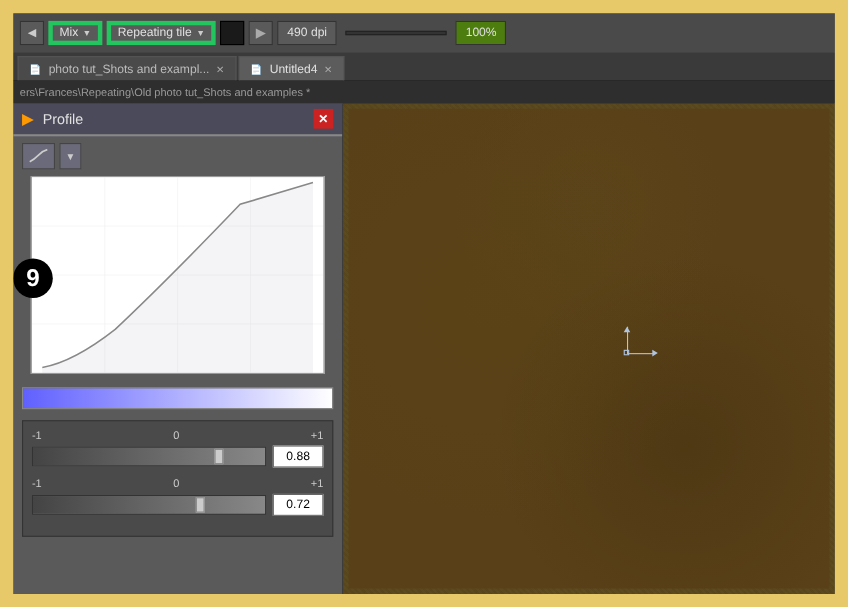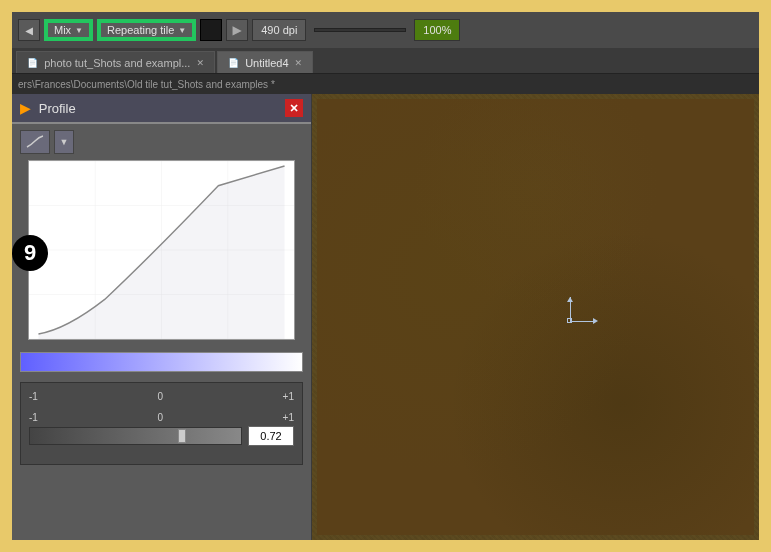--- a/index.html
+++ b/index.html
@@ -512,21 +512,21 @@
       <span class="tab-close">✕</span>
     </div>
     <div class="tab active">
       <span class="tab-icon">📄</span>
       <span>Untitled4</span>
       <span class="tab-close">✕</span>
     </div>
   </div>
 
   <div class="breadcrumb-bar">
-    <span>ers\Frances\Documents\Old tile tut_Shots and examples *</span>
+    <span>ers\Frances\Repeating\Old photo tut_Shots and examples *</span>
   </div>
 
   <div class="main-content">
 
     <div class="profile-panel">
 
       <div class="profile-header">
         <span class="profile-icon">▶</span>
         <span class="profile-title">Profile</span>
         <button class="profile-close-btn">
@@ -570,20 +570,27 @@
 
       <div class="gradient-bar"></div>
 
       <div class="sliders-area">
 
         <div class="slider-row">
           <div class="slider-labels">
             <span>-1</span>
             <span>0</span>
             <span>+1</span>
+          </div>
+          <div class="slider-input-row">
+            <div class="custom-slider">
+              <div class="custom-slider-track"></div>
+              <div class="custom-slider-thumb"></div>
+            </div>
+            <div class="value-input">0.88</div>
           </div>
         </div>
 
         <div class="slider-row">
           <div class="slider-labels">
             <span>-1</span>
             <span>0</span>
             <span>+1</span>
           </div>
           <div class="slider-input-row">

